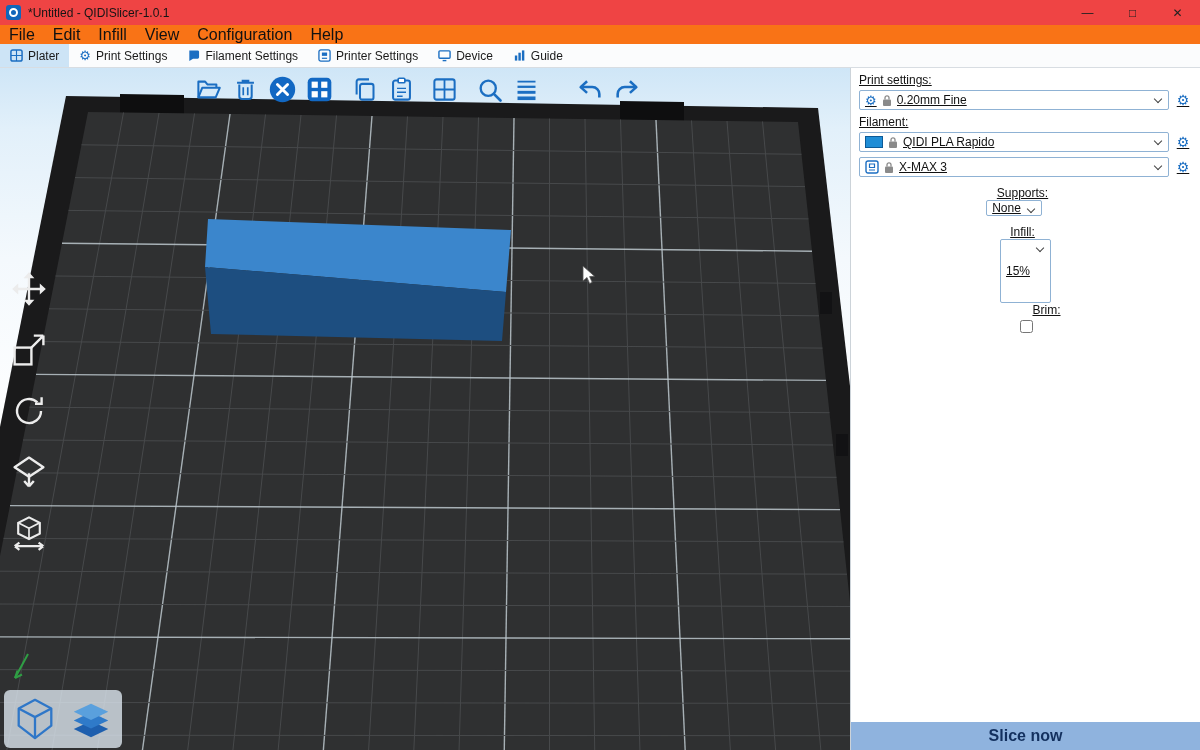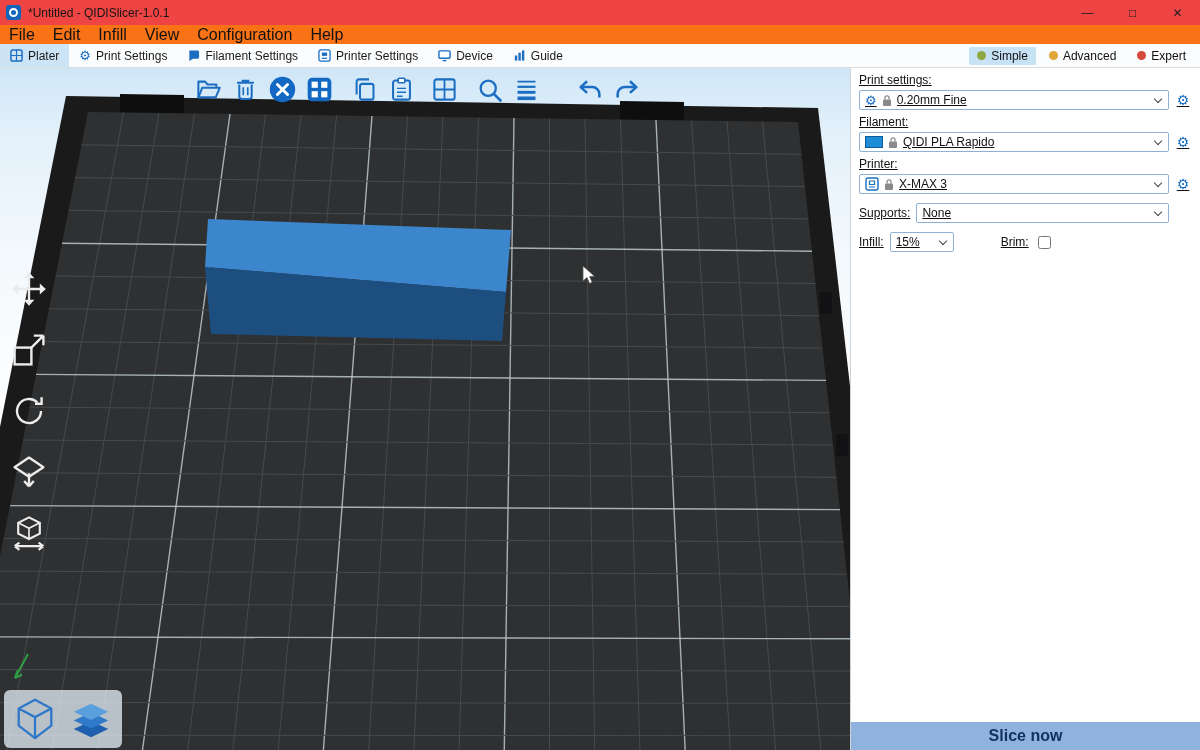--- a/index.html
+++ b/index.html
@@ -56,21 +56,21 @@
   .sb-inner { padding:3px 8px 0 8px; }
   .sb-label { margin:2px 0 3px 0; }
   .combo-row { display:flex; align-items:center; gap:5px; margin-bottom:5px; }
   .combo { position:relative; flex:1; display:flex; align-items:center; gap:5px; height:20px;
     background:#fff; border:1px solid #8fb2d4; border-radius:2px; padding:0 20px 0 5px; }
   .combo .value { flex:1; white-space:nowrap; overflow:hidden; }
   .chevron { position:absolute; right:7px; top:5px; width:6px; height:6px;
     border:solid #444; border-width:0 1.5px 1.5px 0; transform:rotate(45deg); }
   .gear-btn { width:18px; text-align:center; color:#1b6ec2; font-size:14px; line-height:1; background:none; border:0; padding:0; }
   .swatch { width:18px; height:12px; border:1px solid #0c5a97; flex:0 0 auto; }
-  .inline-row { display:flex; align-items:center; margin-top:9px; }
+  .inline-row { display:flex; align-items:center; margin-top:9px;flex-direction:column; }
   .inline-row .lbl { margin-right:6px; }
   .combo.supports { flex:1; margin-right:23px; }
   .combo.infill { flex:0 0 64px; }
   .brim-lbl { margin-left:30px; margin-right:5px;padding-left:17px; }
   .slice-btn { position:absolute; left:0; bottom:0; width:100%; height:28px; border:0;
     background:#8fb3de; color:#13305e; font-family:inherit; font-size:16px; font-weight:bold; }
 </style>
 </head>
 <body>
 
@@ -130,34 +130,20 @@
     </div>
     <div class="tab">
       <svg width="13" height="13" viewBox="0 0 14 14">
           <rect x="2" y="7" width="2.6" height="5.5" fill="#1b6ec2"></rect>
           <rect x="5.8" y="4" width="2.6" height="8.5" fill="#1b6ec2"></rect>
           <rect x="9.6" y="1.5" width="2.6" height="11" fill="#1b6ec2"></rect>
         </svg>
       <span>Guide</span>
     </div>
 
-    <div class="modes">
-      <div class="mode selected">
-        <span class="mode-dot" style="background: rgb(142, 167, 65);"></span>
-        <span>Simple</span>
-      </div>
-      <div class="mode">
-        <span class="mode-dot" style="background: rgb(224, 166, 58);"></span>
-        <span>Advanced</span>
-      </div>
-      <div class="mode">
-        <span class="mode-dot" style="background: rgb(214, 73, 60);"></span>
-        <span>Expert</span>
-      </div>
-    </div>
   </div>
 
   <div class="main">
 
     <div class="viewport">
 
       <svg class="scene" width="850" height="682" viewBox="0 0 850 682">
         <polygon points="66,28 818,40 894,700 -68,700" fill="#1a1a1b"></polygon>
         <polygon points="120,26 184,27 184,46 120,45" fill="#0e0e0f"></polygon>
         <polygon points="620,33 684,34 684,53 620,52" fill="#0e0e0f"></polygon>
@@ -370,21 +356,20 @@
             <svg width="10" height="13" viewBox="0 0 10 13">
                 <rect x="1" y="5.5" width="8" height="6.5" rx="1" fill="#8a8a8a"></rect>
                 <path d="M3 5.5V3.8a2 2 0 0 1 4 0v1.7" fill="none" stroke="#8a8a8a" stroke-width="1.3"></path>
               </svg>
             <span class="value">QIDI PLA Rapido</span>
             <span class="chevron"></span>
           </div>
           <button class="gear-btn">⚙</button>
         </div>
 
-        <div class="sb-label">Printer:</div>
         <div class="combo-row">
           <div class="combo">
             <svg width="14" height="14" viewBox="0 0 14 14">
                 <rect x="1" y="1" width="12" height="12" rx="2" fill="none" stroke="#1b6ec2" stroke-width="1.4"></rect>
                 <path d="M4.5 4h5v3.5h-5zM4 10h6" fill="none" stroke="#1b6ec2" stroke-width="1.2"></path>
               </svg>
             <svg width="10" height="13" viewBox="0 0 10 13">
                 <rect x="1" y="5.5" width="8" height="6.5" rx="1" fill="#8a8a8a"></rect>
                 <path d="M3 5.5V3.8a2 2 0 0 1 4 0v1.7" fill="none" stroke="#8a8a8a" stroke-width="1.3"></path>
               </svg>

